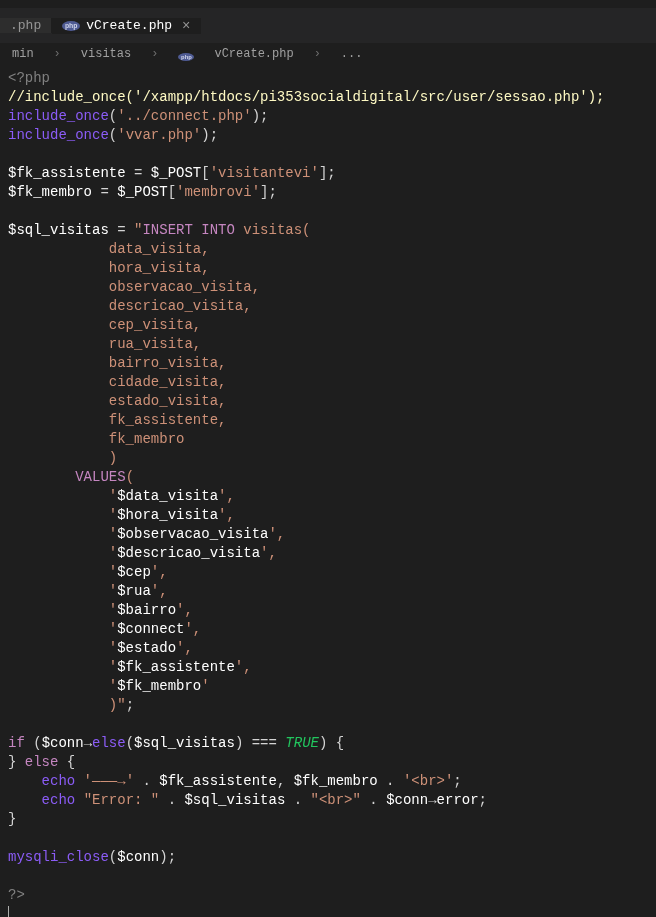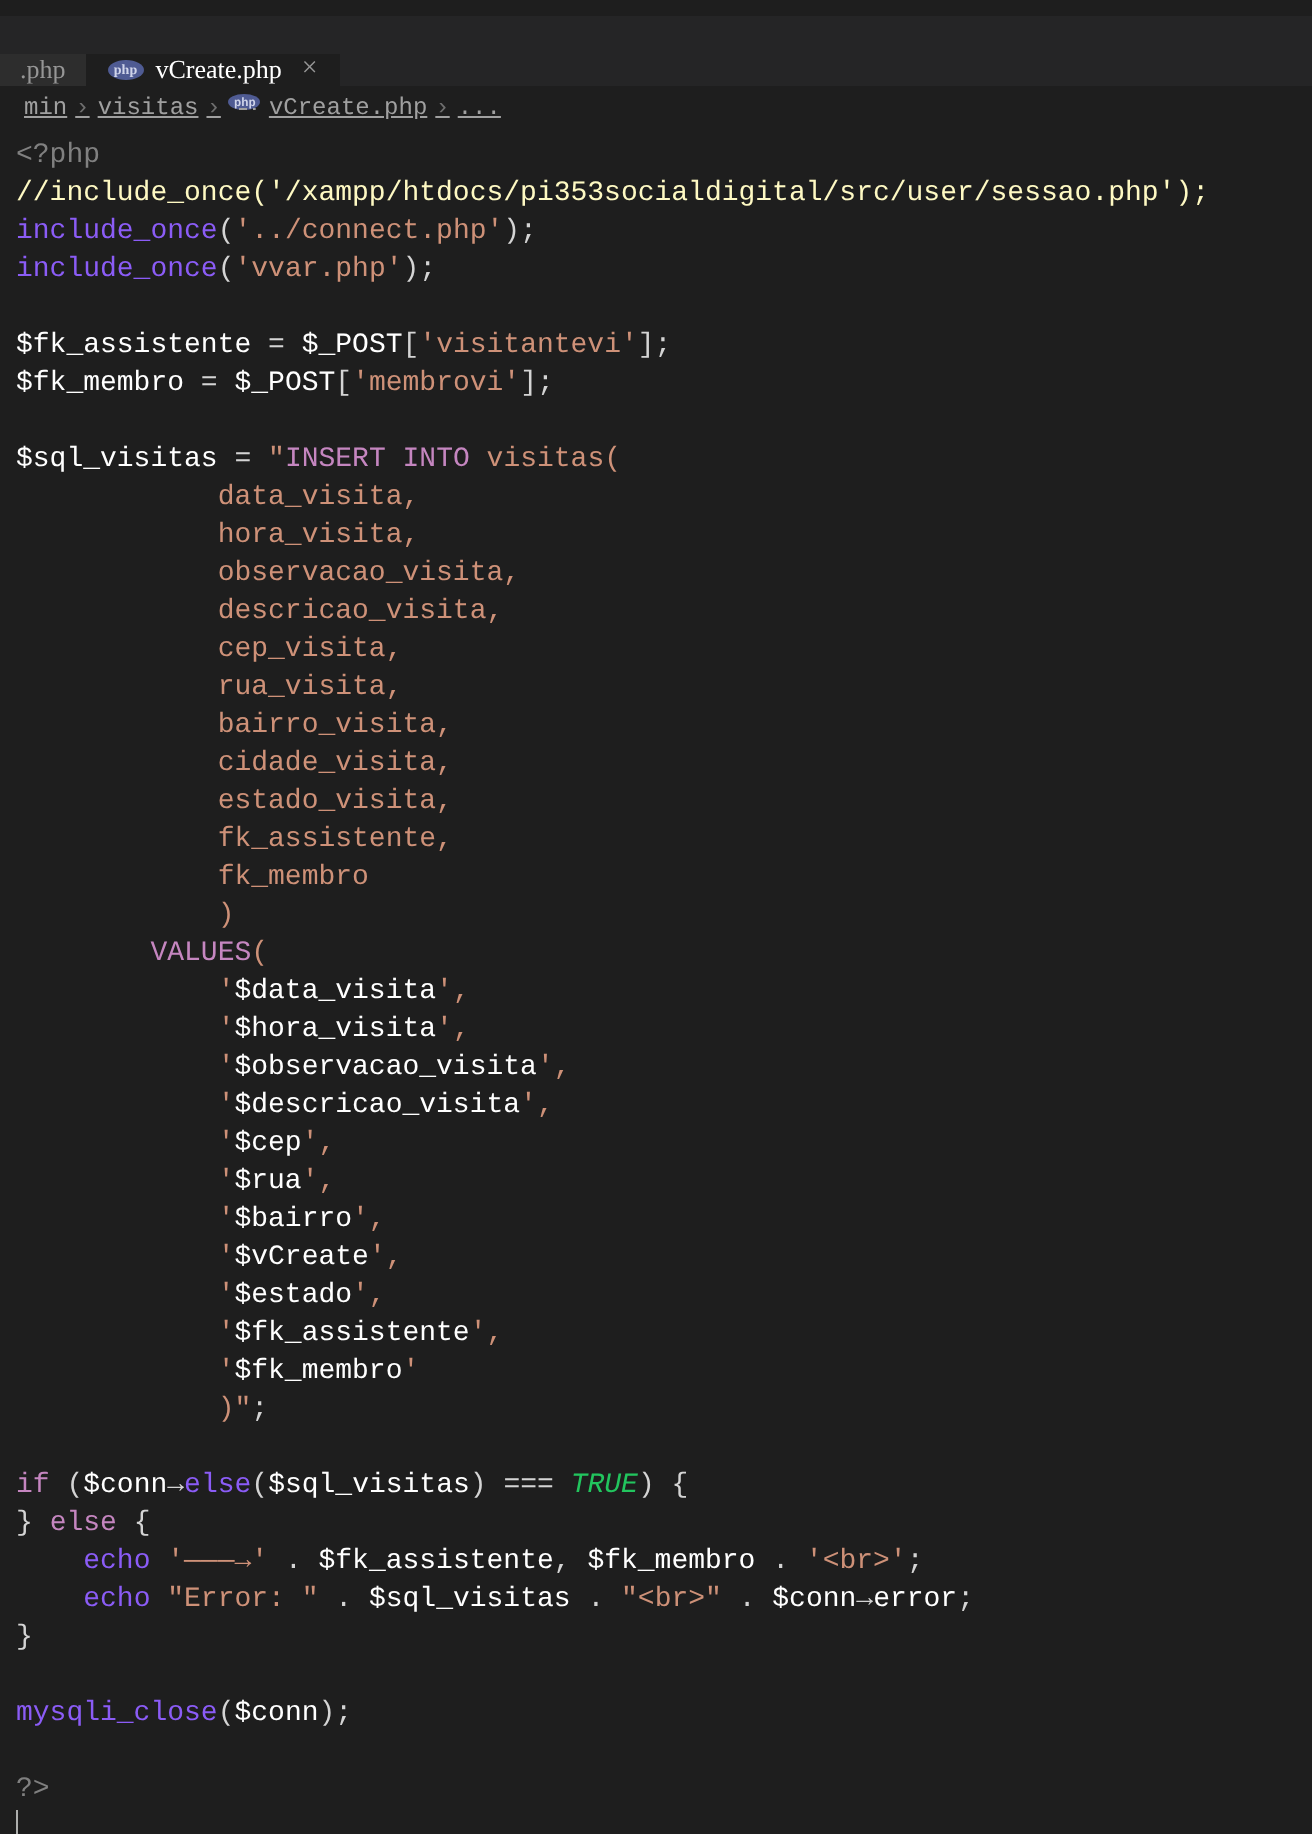--- a/index.html
+++ b/index.html
@@ -13,22 +13,21 @@
     overflow: hidden;
   }
   .top-bar {
     height: 8px;
     background: #1e1e1e;
   }
   .tabs-bar {
     display: flex;
     background: #252526;
     height: 35px;
-    align-items: flex-end;
-    font-family: Liberation Serif, serif;
+    align-items: center;
   }
   .tab {
     display: flex;
     align-items: center;
     padding: 0 10px;
     background: #2d2d2d;
     font-size: 13px;
     color: #969696;
     gap: 6px;
     cursor: pointer;
@@ -51,28 +50,27 @@
     color: #cfd4ea;
     font-weight:bold;
   }
   .tab .close {
     font-size: 14px;
     color: #969696;
     margin-left: 4px;
   }
   .breadcrumb {
     display: flex;
-    align-items: flex-start;
+    align-items: flex-end;
     padding: 4px 12px;
     font-size: 12px;
     color: #a0a0a0;
-    gap: 4px;
+    gap: 20px;
     background: #1e1e1e;
     height: 22px;
-    text-decoration: underline;
   }
   .breadcrumb .sep { color: #6e6e6e; }
   .breadcrumb .php-icon-small {
     width: 16px;
     height: 8px;
     background: #4f5b93;
     border-radius: 50%;
     display: inline-flex;
     align-items: center;
     justify-content: center;
@@ -151,21 +149,21 @@
 <span class="c-string">            fk_membro</span>
 <span class="c-string">            )</span>
 <span class="c-string">        </span><span class="c-sqlkey">VALUES</span><span class="c-string">(</span>
 <span class="c-string">            '</span><span class="c-var">$data_visita</span><span class="c-string">',</span>
 <span class="c-string">            '</span><span class="c-var">$hora_visita</span><span class="c-string">',</span>
 <span class="c-string">            '</span><span class="c-var">$observacao_visita</span><span class="c-string">',</span>
 <span class="c-string">            '</span><span class="c-var">$descricao_visita</span><span class="c-string">',</span>
 <span class="c-string">            '</span><span class="c-var">$cep</span><span class="c-string">',</span>
 <span class="c-string">            '</span><span class="c-var">$rua</span><span class="c-string">',</span>
 <span class="c-string">            '</span><span class="c-var">$bairro</span><span class="c-string">',</span>
-<span class="c-string">            '</span><span class="c-var">$vCreate</span><span class="c-string">',</span>
+<span class="c-string">            '</span><span class="c-var">$connect</span><span class="c-string">',</span>
 <span class="c-string">            '</span><span class="c-var">$estado</span><span class="c-string">',</span>
 <span class="c-string">            '</span><span class="c-var">$fk_assistente</span><span class="c-string">',</span>
 <span class="c-string">            '</span><span class="c-var">$fk_membro</span><span class="c-string">'</span>
 <span class="c-string">            )</span><span class="c-string">"</span><span>;</span>
 
 <span class="c-keyword">if</span><span> (</span><span class="c-var">$conn</span><span>→</span><span class="c-func">else</span><span>(</span><span class="c-var">$sql_visitas</span><span>) </span><span>===</span><span> </span><span class="c-const">TRUE</span><span>) {</span>
 <span>}</span><span> </span><span class="c-keyword">else</span><span> {</span>
 <span>    </span><span class="c-func">echo</span><span class="c-string"> '———→' </span><span>.</span><span> </span><span class="c-var">$fk_assistente</span><span>, </span><span class="c-var">$fk_membro</span><span> </span><span>.</span><span> </span><span class="c-string">'&lt;br&gt;'</span><span>;</span>
 <span>    </span><span class="c-func">echo</span><span> </span><span class="c-string">"Error: "</span><span> </span><span>.</span><span> </span><span class="c-var">$sql_visitas</span><span> </span><span>.</span><span> </span><span class="c-string">"&lt;br&gt;"</span><span> </span><span>.</span><span> </span><span class="c-var">$conn</span><span>→</span><span class="c-var">error</span><span>;</span>
 <span>}</span>

